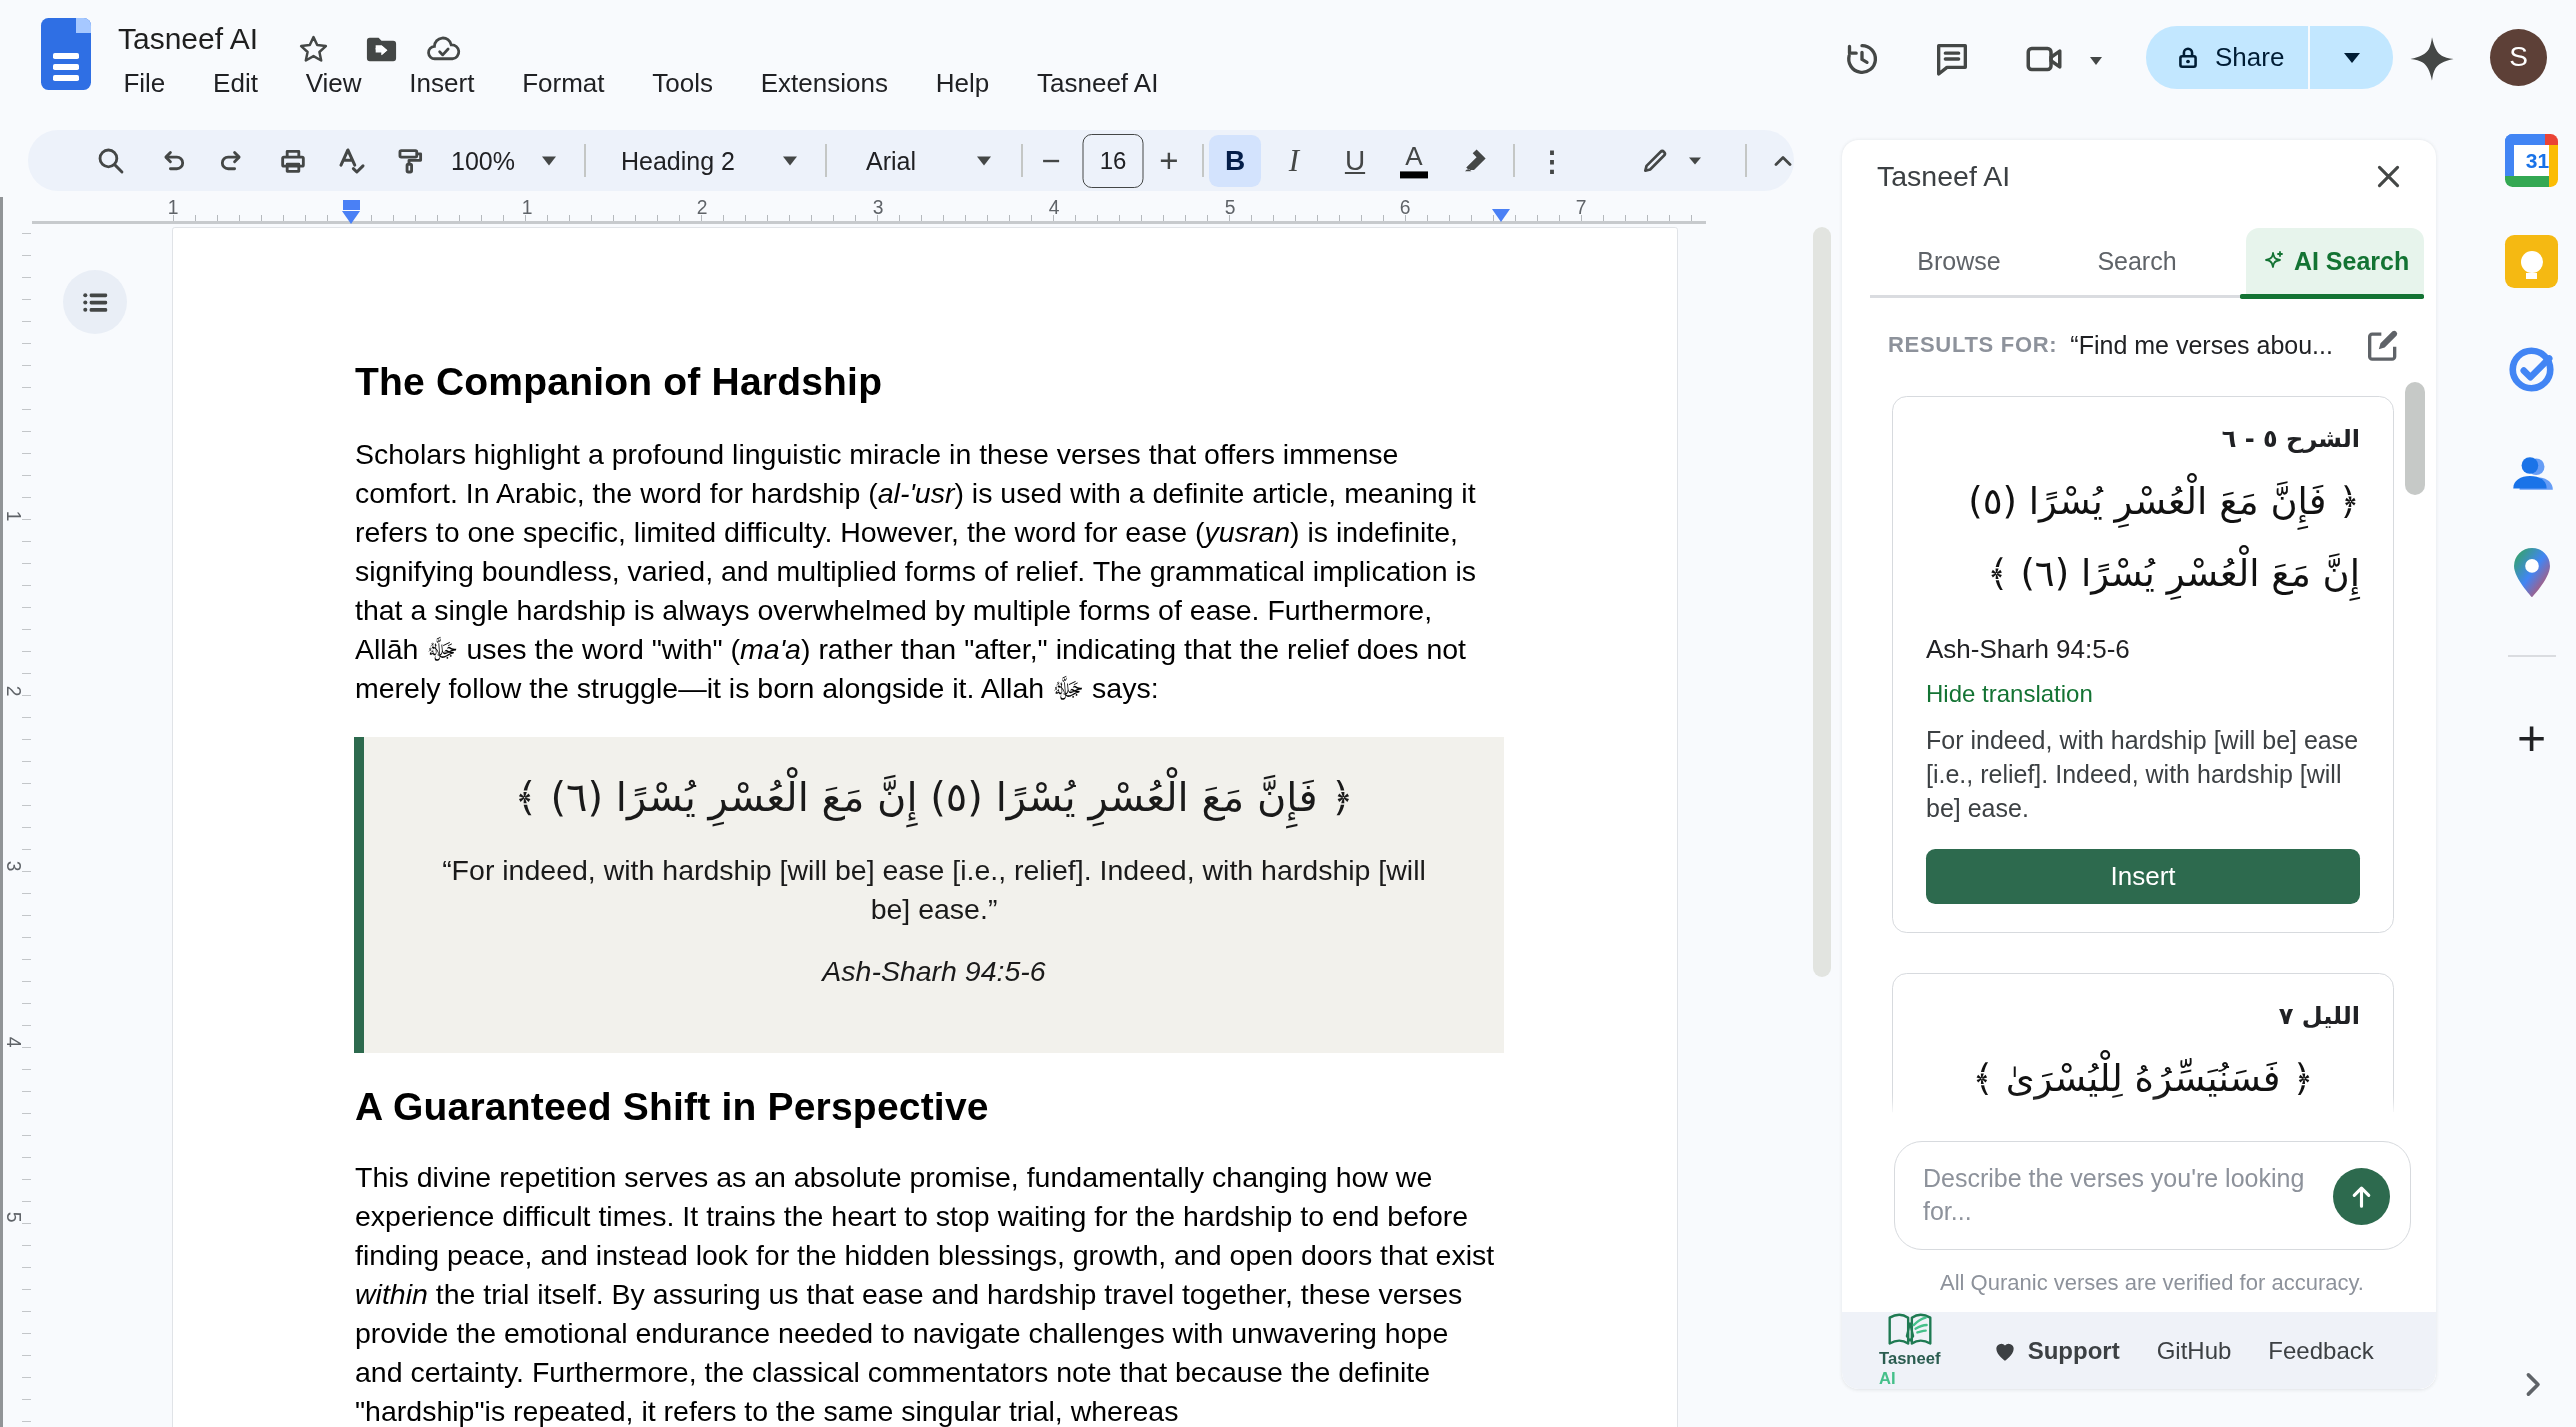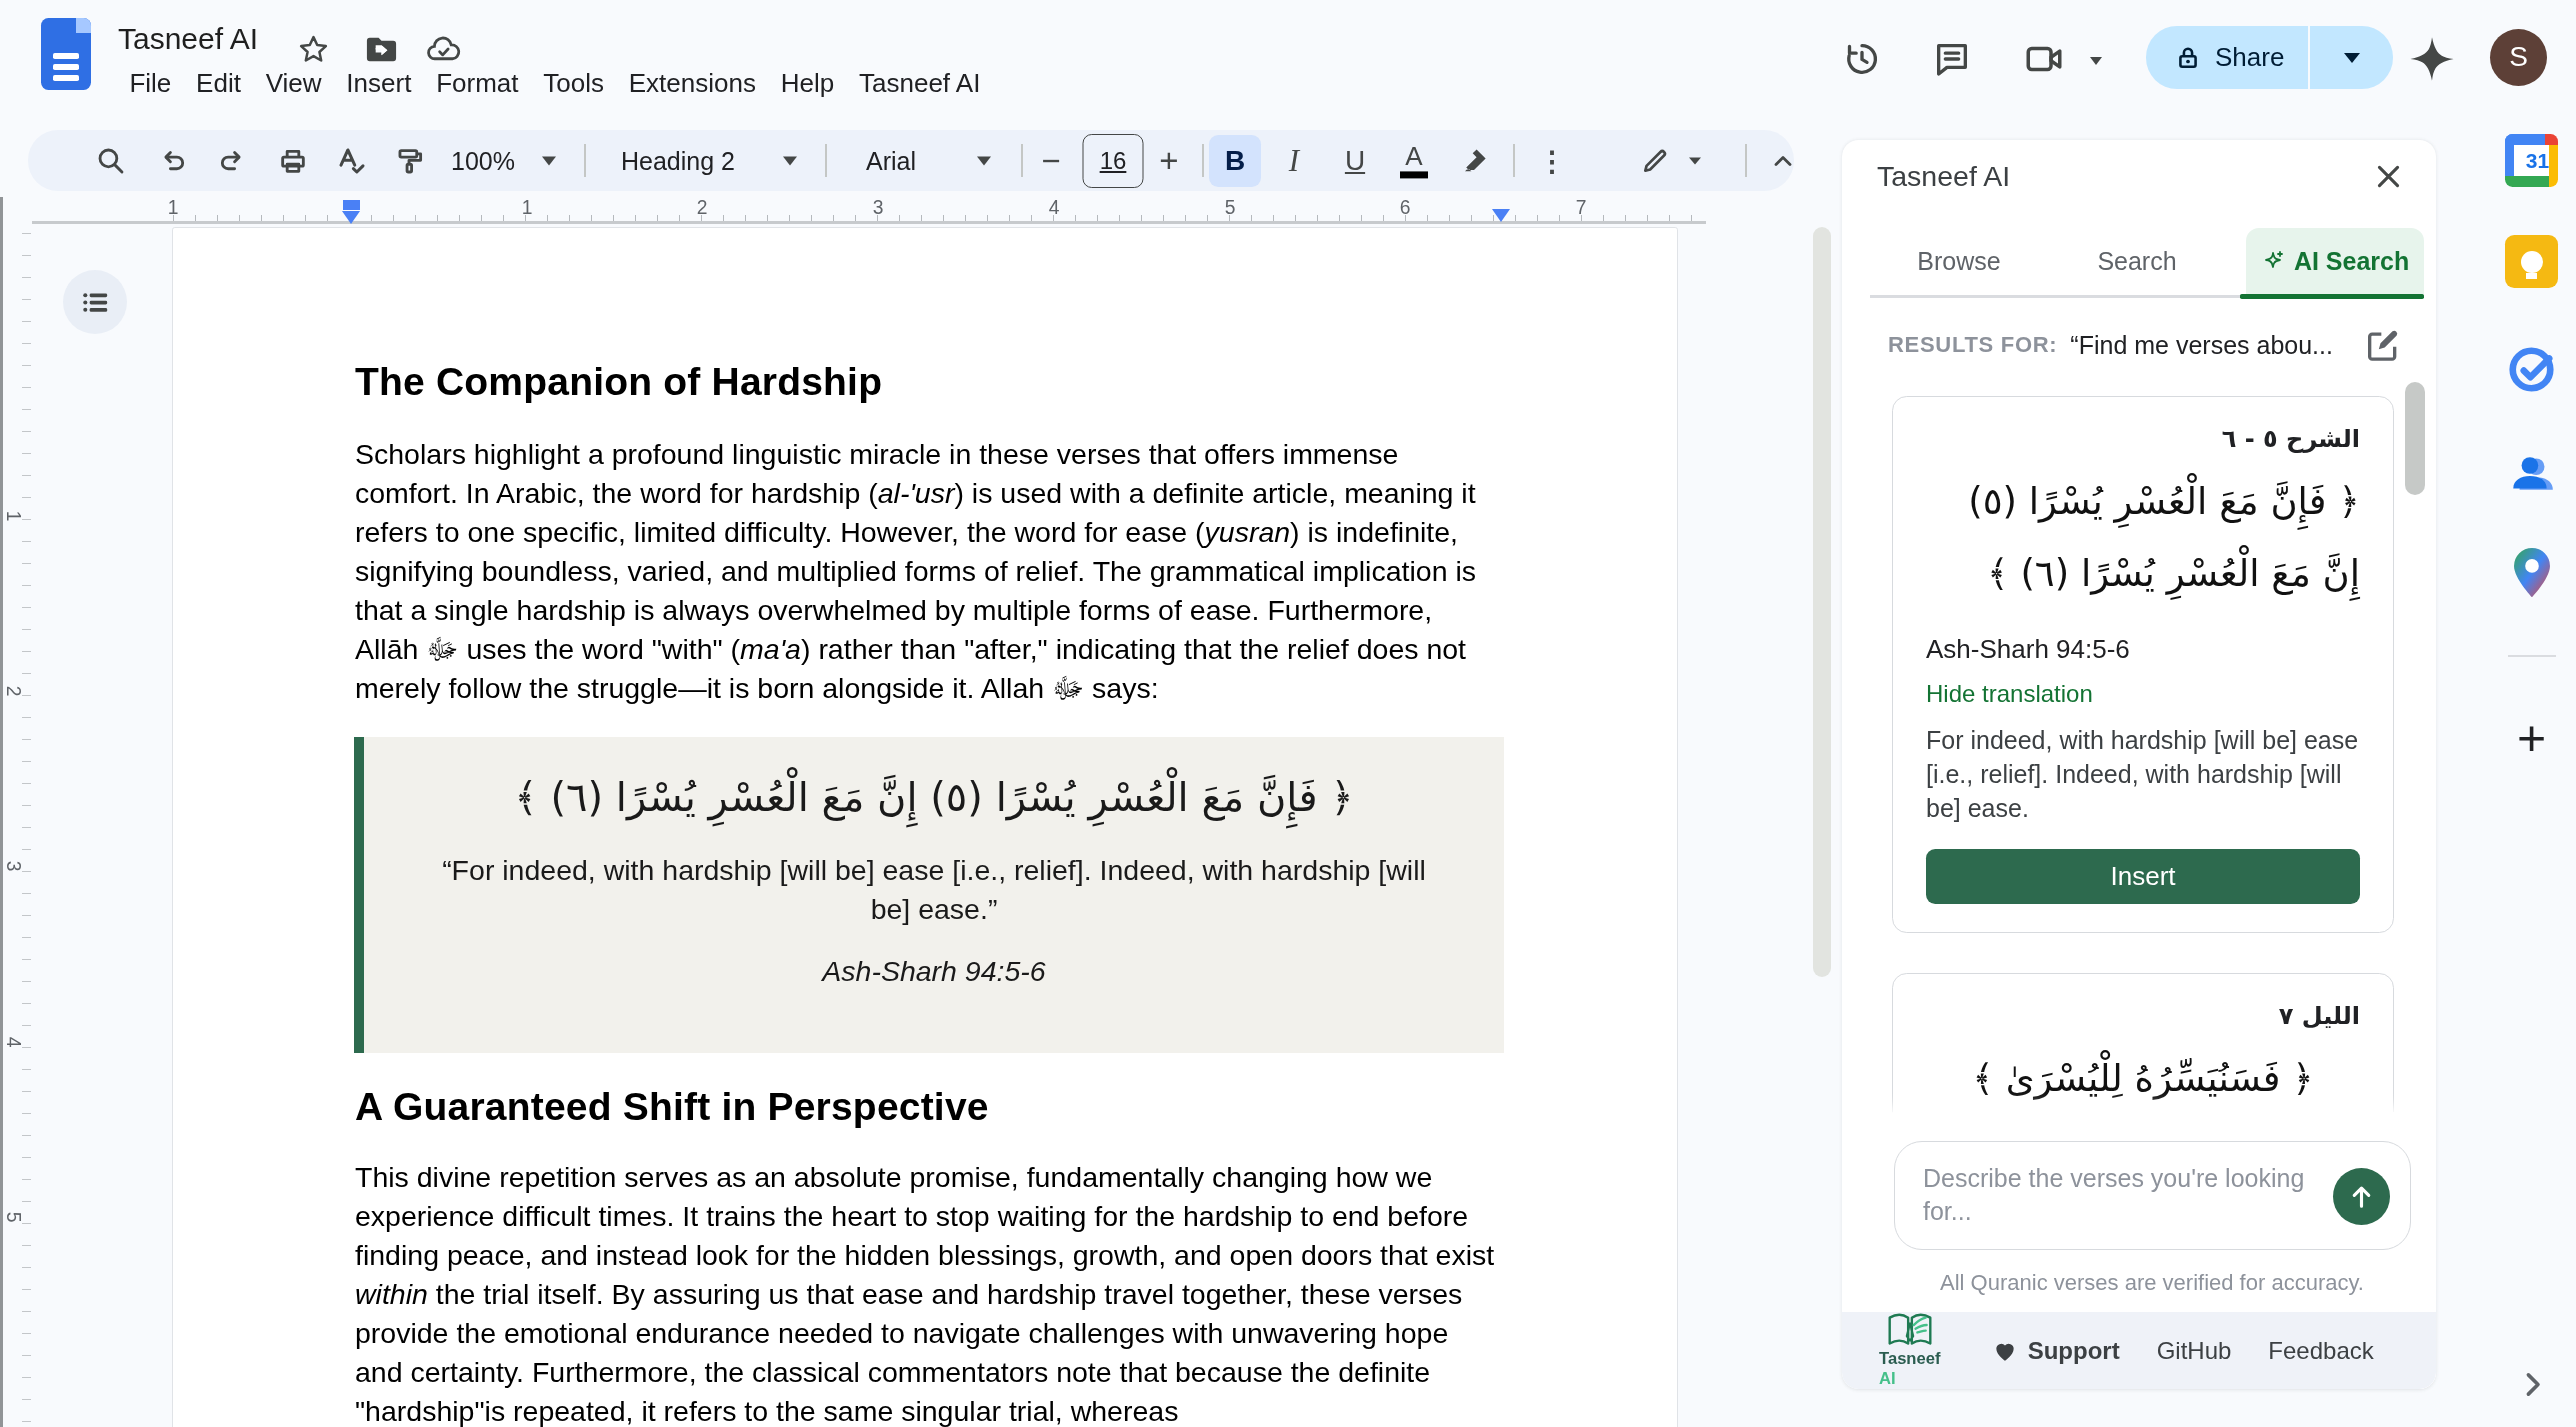--- a/index.html
+++ b/index.html
@@ -8,40 +8,40 @@
   .abs { position:absolute; }
   svg { display:block; }
 
   
   #topbar { left:0; top:0; width:2576px; height:124px; }
   .docs-logo { left:41px; top:18.4px; width:50px; height:72px; background:#2f6fe4; border-radius:7.4px; }
   .docs-logo .fold { position:absolute; right:0; top:0; width:14.7px; height:14.7px; background:#a6c8ff; border-radius:0 7.4px 0 0; }
   .docs-logo .bar { position:absolute; left:12px; height:5.5px; background:#fff; border-radius:1.8px; }
   .doc-title { left:118px; top:22px; font-size:30px; color:#1f1f1f; }
   .title-ico { top:29px; width:40px; height:40px; color:#444746; display:flex; align-items:center; justify-content:center; }
-  #menubar { left:116px; top:64px; display:flex; gap:10px;margin-left:6px; }
+  #menubar { left:116px; top:64px; display:flex; gap:33px; }
   #menubar span { font-size:26px; color:#202124; padding:3.7px 7.4px; border-radius:7.4px; }
   .tr-ico { top:35px; width:48px; height:48px; color:#444746; display:flex; align-items:center; justify-content:center; }
   .caret { width:0; height:0; border-left:8.3px solid transparent; border-right:8.3px solid transparent; border-top:10px solid #444746; display:inline-block; }
   #share-pill { left:2146px; top:26px; width:247px; height:63px; background:#c2e7ff; border-radius:31px; display:flex; align-items:center; color:#001d35; }
   #share-pill .share-main { display:flex; align-items:center; gap:13px; padding:0 24px 0 28px; height:100%; }
   #share-pill .share-label { font-size:26px; font-weight:500; color:#001d35; }
   #share-pill .sep { width:1.8px; height:63px; background:#f8fafd; }
   #share-pill .share-caret { flex:1; display:flex; align-items:center; justify-content:center; height:100%; }
   #share-pill .share-caret .caret { border-top-color:#001d35; }
   #sparkle { left:2406px; top:33px; width:52px; height:52px; color:#444746; }
   #avatar { left:2490px; top:28.5px; width:57px; height:57px; border-radius:50%; background:#5d4037; color:#fff; font-size:28px; display:flex; align-items:center; justify-content:center; }
 
   
   #toolbar { left:28px; top:130px; width:1766px; height:61px; background:#edf2fa; border-radius:30px; }
   .tbi { position:absolute; top:50%; transform:translate(-50%,-50%); color:#444746; display:flex; align-items:center; justify-content:center; }
   .tb-txt { font-size:25px; color:#202124; white-space:nowrap; }
   .tb-div { position:absolute; top:14px; width:1.8px; height:33px; background:#c4c7c5; }
   .tb-caret { width:0; height:0; border-left:7.4px solid transparent; border-right:7.4px solid transparent; border-top:9.2px solid #444746; }
-  .sizebox { width:61px; height:54px; border:1.8px solid #444746; border-radius:9.2px; display:flex; align-items:center; justify-content:center; font-size:24px; color:#202124;text-decoration:underline; }
+  .sizebox { width:61px; height:54px; border:1.8px solid #444746; border-radius:9.2px; display:flex; align-items:center; justify-content:center; font-size:24px; color:#202124; }
   .fmt { font-size:28px; color:#444746; }
   .bold-active { width:52px; height:52px; background:#d3e3fd; border-radius:9.2px; color:#041e49; font-weight:bold; font-size:28px; display:flex; align-items:center; justify-content:center; }
   .u-col { display:flex; flex-direction:column; align-items:center; line-height:1; }
   .u-col .bar { width:28px; height:6.4px; background:#000; margin-top:2.8px; }
   .kebab { font-size:28px; letter-spacing:0; color:#444746; font-weight:bold; }
 
   
   #hruler { left:28px; top:197px; width:1766px; height:27px; }
   #hruler .num { position:absolute; top:0; transform:translateX(-50%); font-size:19.3px; color:#5f6368; }
   #hruler .ticks { position:absolute; left:145px; width:1533px; bottom:0.9px; height:8.3px;

